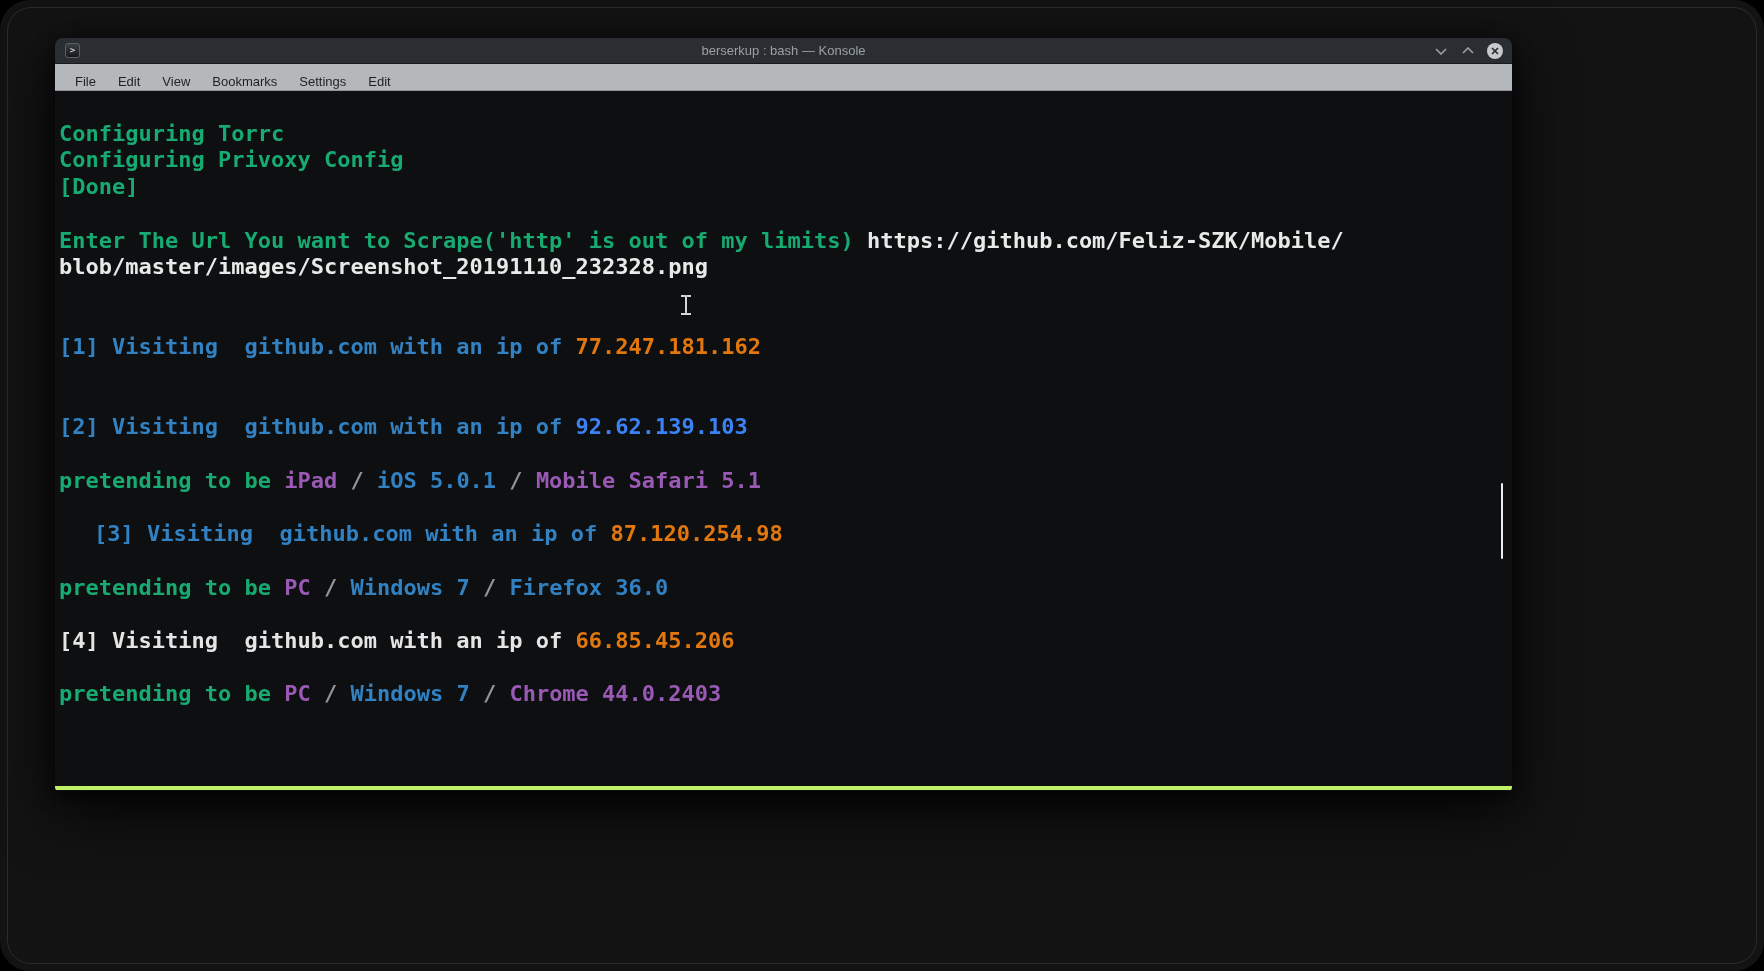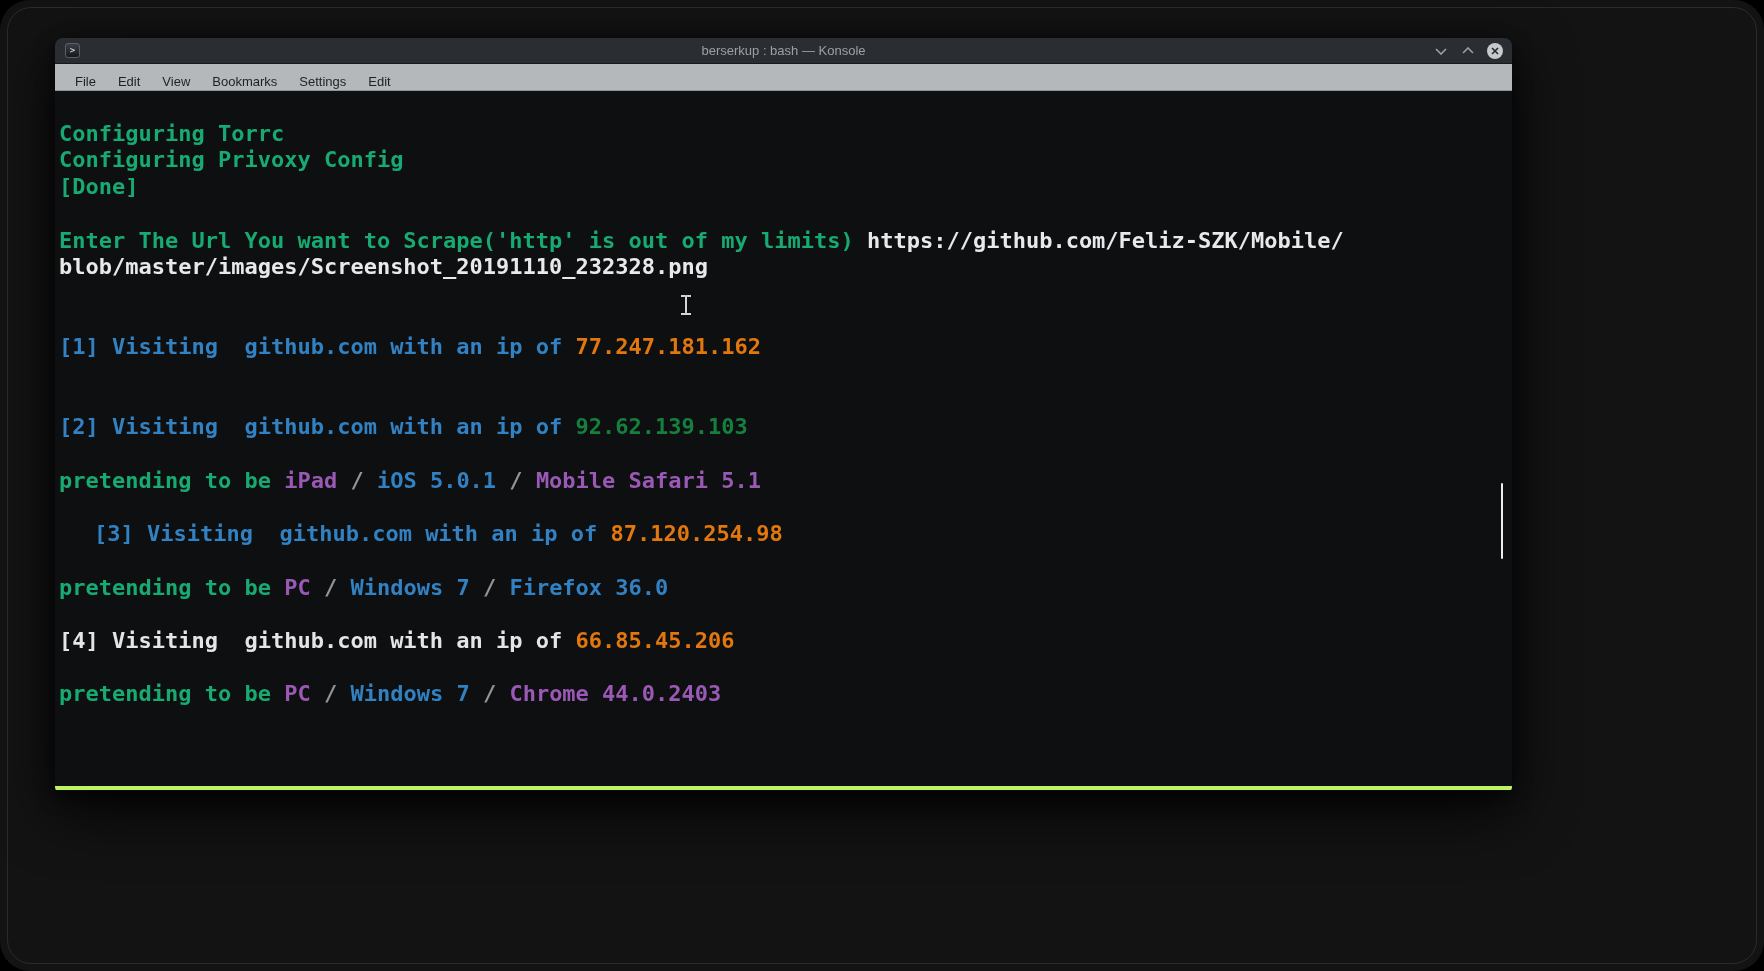--- a/index.html
+++ b/index.html
@@ -115,21 +115,21 @@
           <div class="term-line"><span style="color: rgb(23, 171, 114);">Configuring Privoxy Config</span></div>
           <div class="term-line"><span style="color: rgb(23, 171, 114);">[Done]</span></div>
           <div class="term-line">&nbsp;</div>
           <div class="term-line"><span style="color: rgb(23, 171, 114);">Enter The Url You want to Scrape('http' is out of my limits) </span><span style="color: rgb(232, 234, 234);">https://github.com/Feliz-SZK/Mobile/</span></div>
           <div class="term-line"><span style="color: rgb(232, 234, 234);">blob/master/images/Screenshot_20191110_232328.png</span></div>
           <div class="term-line">&nbsp;</div>
           <div class="term-line">&nbsp;</div>
           <div class="term-line"><span style="color: rgb(50, 130, 195);">[1] Visiting  github.com with an ip of </span><span style="color: rgb(226, 119, 13);">77.247.181.162</span></div>
           <div class="term-line">&nbsp;</div>
           <div class="term-line">&nbsp;</div>
-          <div class="term-line"><span style="color: rgb(50, 130, 195);">[2] Visiting  github.com with an ip of </span><span style="color: #15803d; margin-top: 48px;">92.62.139.103</span></div>
+          <div class="term-line"><span style="color: rgb(50, 130, 195);">[2] Visiting  github.com with an ip of </span><span style="color: #3b82f6; margin-top: 48px;">92.62.139.103</span></div>
           <div class="term-line">&nbsp;</div>
           <div class="term-line"><span style="color: rgb(23, 171, 114);">pretending to be </span><span style="color: rgb(155, 89, 182);">iPad</span><span style="color: rgb(143, 150, 150);"> / </span><span style="color: rgb(50, 130, 195);">iOS 5.0.1</span><span style="color: rgb(143, 150, 150);"> / </span><span style="color: rgb(155, 89, 182);">Mobile Safari 5.1</span></div>
           <div class="term-line">&nbsp;</div>
           <div class="term-line"><span style="color: rgb(50, 130, 195); margin-left: 35px;">[3] Visiting  github.com with an ip of </span><span style="color: rgb(226, 119, 13);">87.120.254.98</span></div>
           <div class="term-line">&nbsp;</div>
           <div class="term-line"><span style="color: rgb(23, 171, 114);">pretending to be </span><span style="color: rgb(155, 89, 182);">PC</span><span style="color: rgb(143, 150, 150);"> / </span><span style="color: rgb(50, 130, 195);">Windows 7</span><span style="color: rgb(143, 150, 150);"> / </span><span style="color: rgb(50, 130, 195);">Firefox 36.0</span></div>
           <div class="term-line">&nbsp;</div>
           <div class="term-line"><span style="color: #e5e5e5;">[4] Visiting  github.com with an ip of </span><span style="color: rgb(226, 119, 13);">66.85.45.206</span></div>
           <div class="term-line">&nbsp;</div>
           <div class="term-line"><span style="color: rgb(23, 171, 114);">pretending to be </span><span style="color: rgb(155, 89, 182);">PC</span><span style="color: rgb(143, 150, 150);"> / </span><span style="color: rgb(50, 130, 195);">Windows 7</span><span style="color: rgb(143, 150, 150);"> / </span><span style="color: rgb(155, 89, 182);">Chrome 44.0.2403</span></div>

